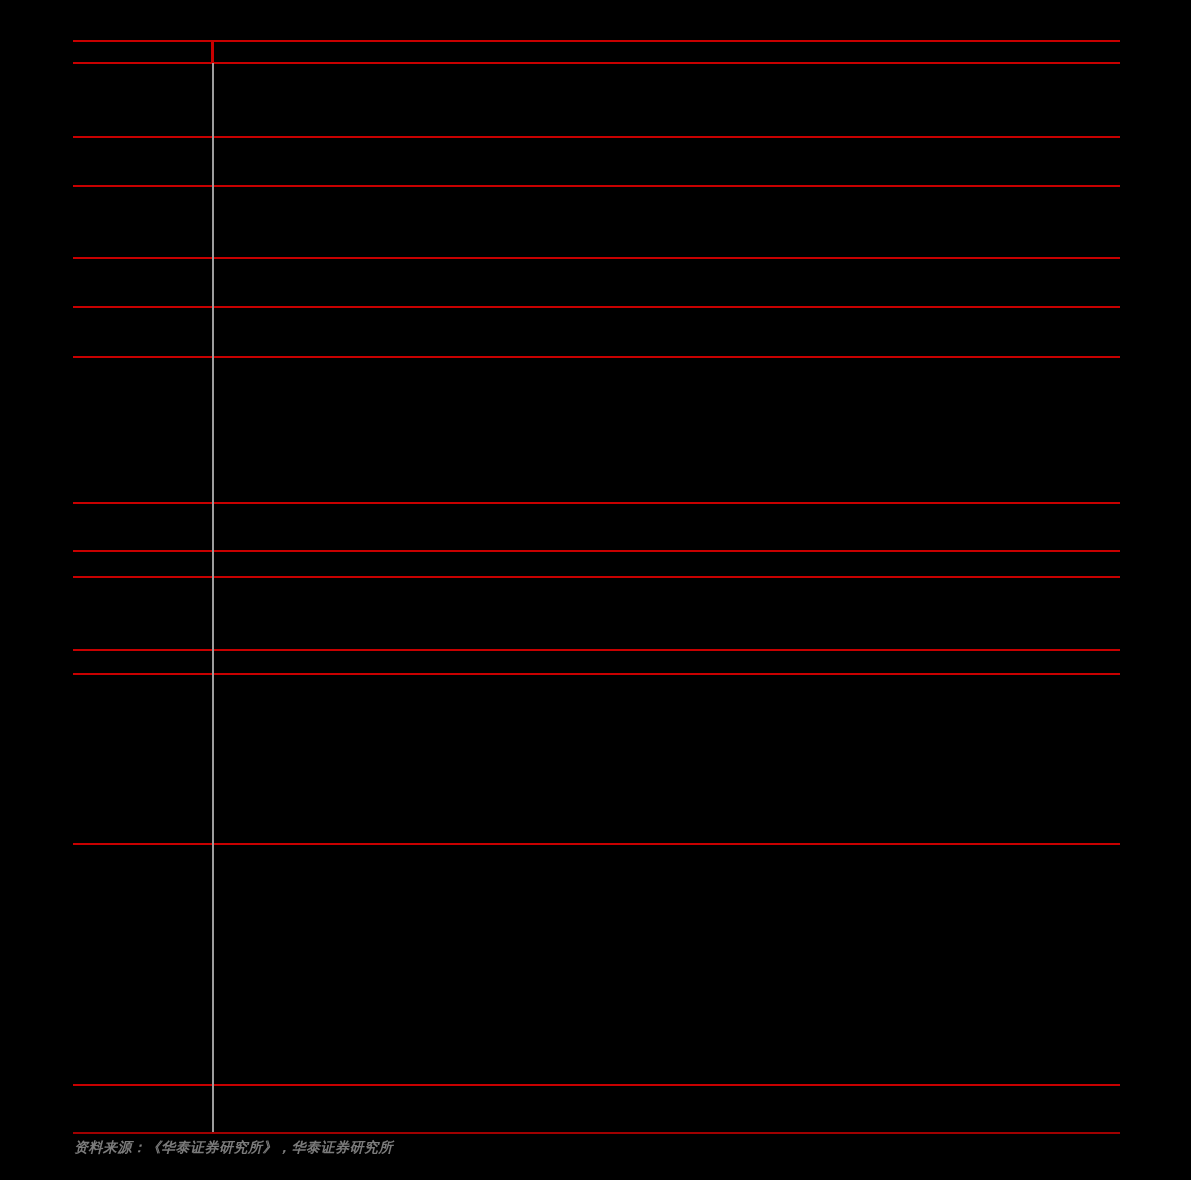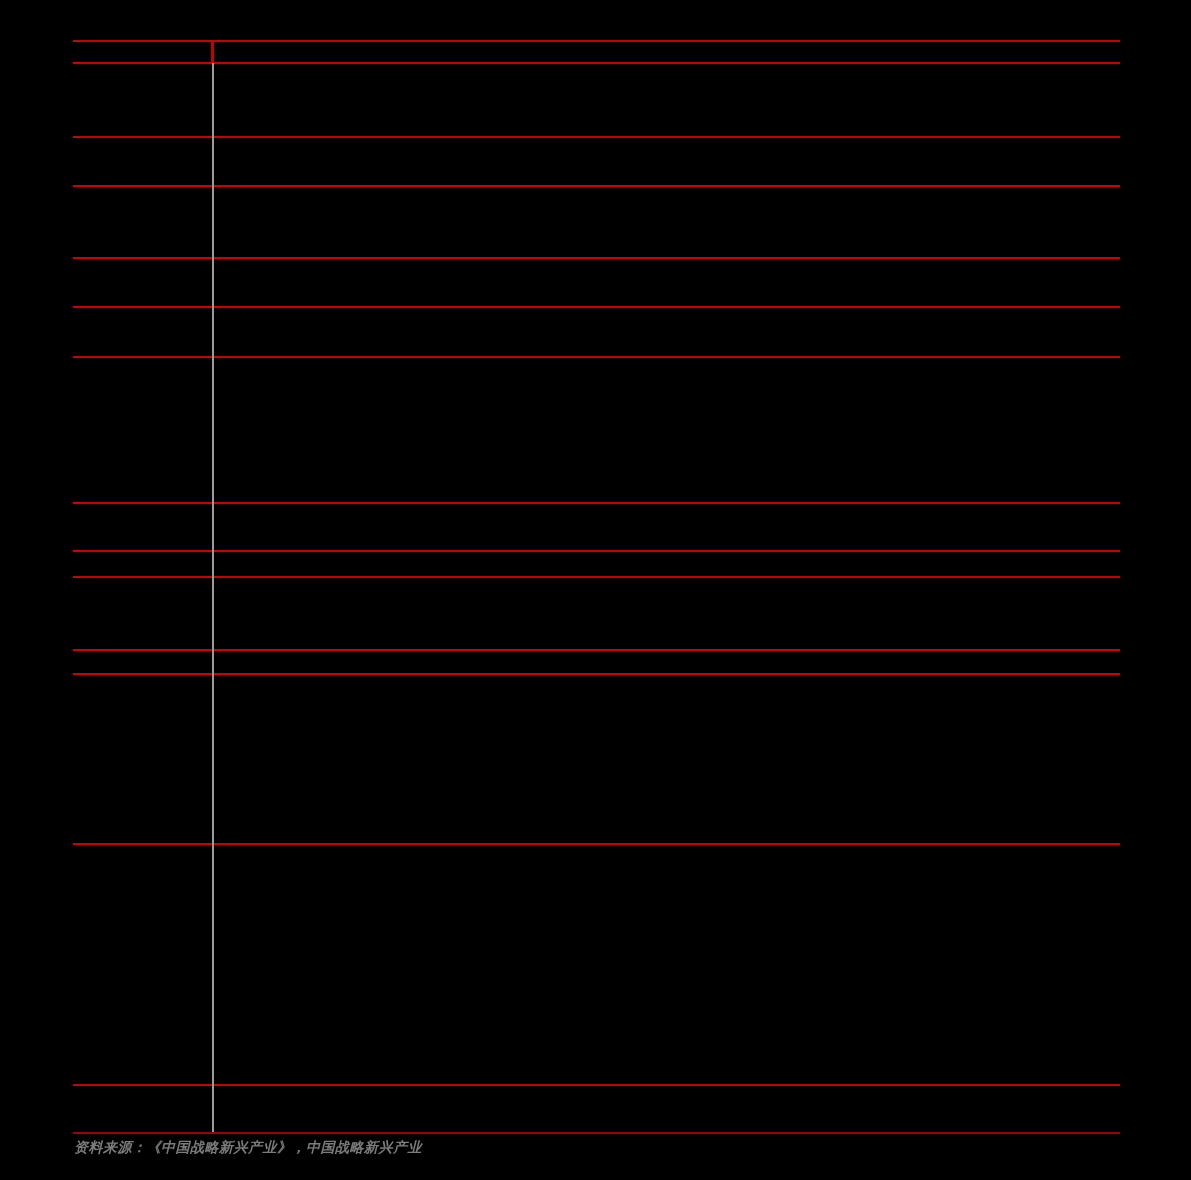--- a/index.html
+++ b/index.html
@@ -60,14 +60,14 @@
       <div class="gridline" style="left: 73px; top: 550px; width: 1047px; height: 2px; background: rgb(200, 0, 0);"></div>
       <div class="gridline" style="left: 73px; top: 576px; width: 1047px; height: 2px; background: rgb(200, 0, 0);"></div>
       <div class="gridline" style="left: 73px; top: 649px; width: 1047px; height: 2px; background: rgb(200, 0, 0);"></div>
       <div class="gridline" style="left: 73px; top: 673px; width: 1047px; height: 2px; background: rgb(200, 0, 0);"></div>
       <div class="gridline" style="left: 73px; top: 843px; width: 1047px; height: 2px; background: rgb(200, 0, 0);"></div>
       <div class="gridline" style="left: 73px; top: 1084px; width: 1047px; height: 2px; background: rgb(200, 0, 0);"></div>
       <div class="gridline" style="left: 73px; top: 1132px; width: 1047px; height: 2px; background: rgb(160, 0, 0);"></div>
       <div class="gridline" style="left: 211px; top: 40px; width: 3px; height: 24px; background: rgb(200, 0, 0);"></div>
       <div class="gridline" style="left: 212px; top: 63px; width: 2px; height: 1069px; background: rgb(156, 156, 156);"></div>
     </div>
-  <div class="footer-note" style="color: rgb(123, 123, 123);">资料来源：《中国战略新兴产业》，中国战略新兴产业</div>
+  <div class="footer-note" style="color: rgb(123, 123, 123);">资料来源：《华泰证券研究所》，华泰证券研究所</div>
 </div>
 
 </body></html>

